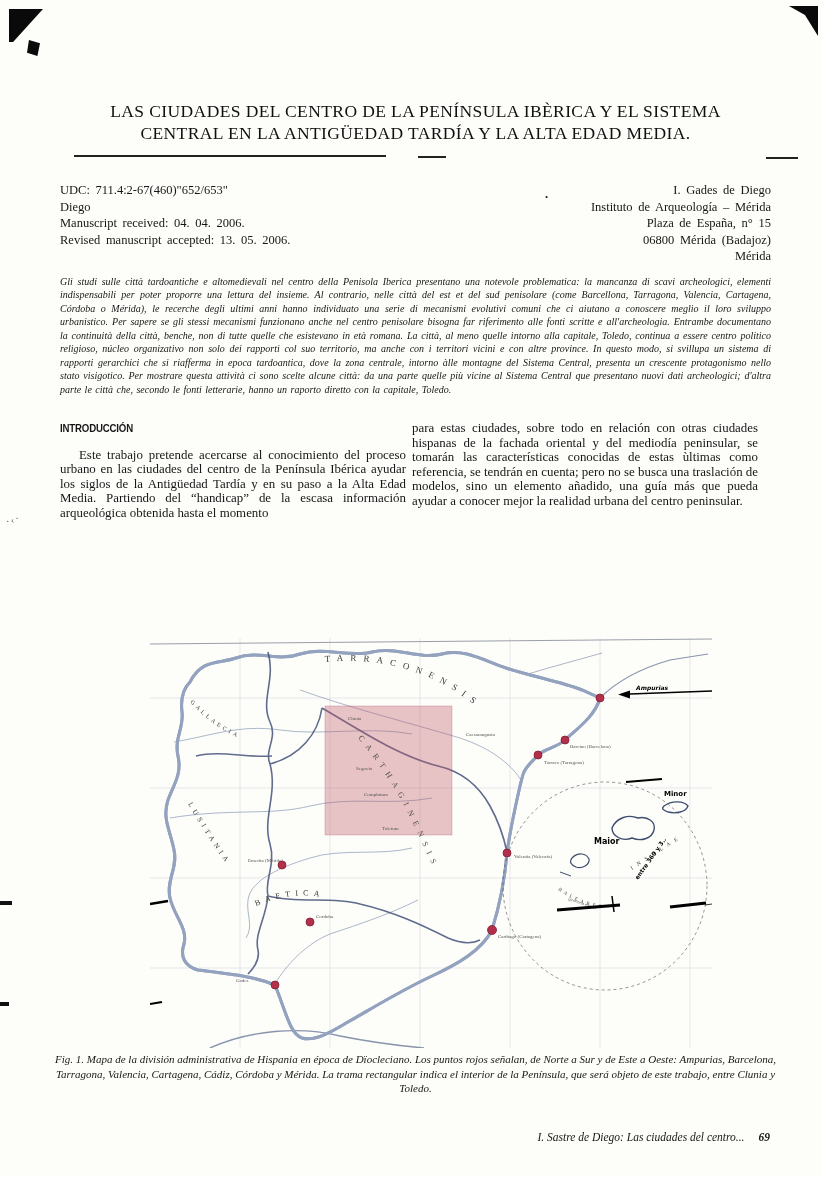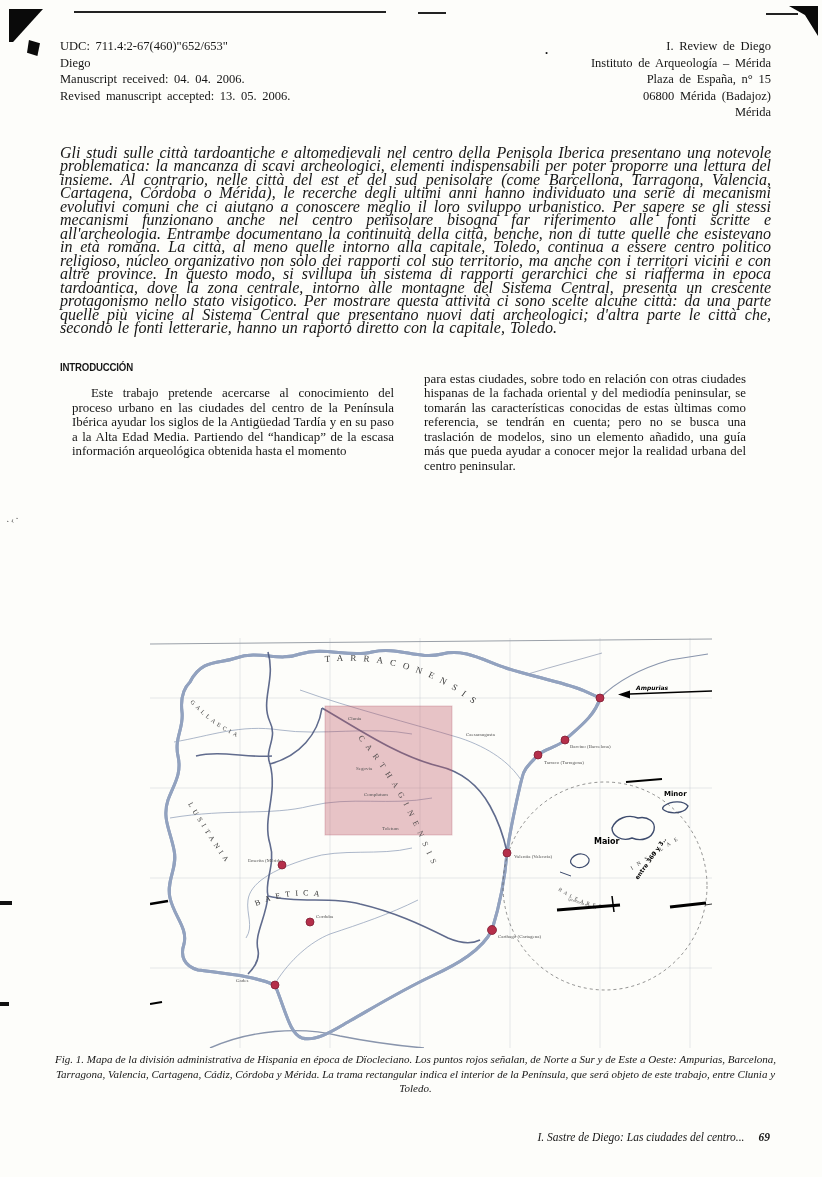--- a/index.html
+++ b/index.html
@@ -25,26 +25,26 @@
   .title{margin-top:100px;text-align:center;font-size:17.5px;line-height:22px;letter-spacing:.4px;color:#101010;}
   .rule-row{position:relative;height:3px;margin-top:11px;}
   .rule-row i{position:absolute;top:0;background:#222;height:1.6px;display:block;}
   .author{margin-top:9px;text-align:center;font-size:15px;letter-spacing:1.2px;}
   .author sup{font-size:10px;}
 
   .meta{display:flex;justify-content:space-between;margin-top:24px;font-size:12.5px;line-height:16.5px;word-spacing:2.5px;}
   .meta .right{text-align:right;position:relative;}
   .meta .right .dot{position:absolute;left:-46px;top:4px;font-weight:bold;}
 
-  .abstract{margin-top:25px;font-style:italic;font-size:16px;line-height:13.5px;text-align:justify;word-spacing:1px;}
+  .abstract{margin-top:10px;font-style:italic;font-size:10px;line-height:13.5px;text-align:justify;word-spacing:1px;}
 
   .cols{display:flex;margin-top:25px;gap:6px;}
   .col{width:346px;font-size:12.9px;line-height:14.6px;text-align:justify;}
   .col h2{font-family:"Liberation Sans","DejaVu Sans",sans-serif;font-size:10.5px;font-weight:700;letter-spacing:-.2px;margin:0 0 12px 0;transform:scaleX(.92);transform-origin:left;}
-  .col p{margin:12px;}
+  .col p{margin:0;}
   .col .indent{text-indent:19px;}
 
   figure.mapfig{margin:0;position:absolute;left:150px;top:638px;width:562px;height:410px;}
   .caption{position:absolute;left:48px;top:1052px;width:735px;text-align:center;font-style:italic;font-size:11px;line-height:14.6px;margin:0;}
   .footer{position:absolute;right:52px;top:1131px;font-style:italic;font-size:11.5px;}
   .footer b{margin-left:14px;font-style:italic;}
 
   svg text{font-family:"Liberation Serif","DejaVu Serif",serif;}
   .hand{font-family:"DejaVu Sans",sans-serif;font-weight:bold;}
 </style>
@@ -54,38 +54,42 @@
 <div class="page">
 
   <div class="mark mark-tl"></div>
   <div class="mark mark-tl2"></div>
   <div class="mark mark-tr"></div>
   <div class="margin-squiggle">·‹·</div>
   <div class="edge-dash" style="left:0;top:901px;width:12px;"></div>
   <div class="edge-dash" style="left:0;top:1002px;width:9px;"></div>
 
   <div class="content">
+    <div class="title">
+      <div>LAS CIUDADES DEL CENTRO DE LA PENÍNSULA IBÈRICA Y EL SISTEMA</div>
+      <div>CENTRAL EN LA ANTIGÜEDAD TARDÍA Y LA ALTA EDAD MEDIA.</div>
+    </div>
 
     <div class="rule-row">
       <i style="left:14px;width:312px;"></i>
       <i style="left:358px;width:28px;top:1px;"></i>
       <i style="left:706px;width:32px;top:2px;"></i>
     </div>
 
 
     <div class="meta">
       <div class="left">
         <div>UDC: 711.4:2-67(460)"652/653"</div>
         <div>Diego</div>
         <div>Manuscript received: 04. 04. 2006.</div>
         <div>Revised manuscript accepted: 13. 05. 2006.</div>
       </div>
       <div class="right">
         <span class="dot">.</span>
-        <div>I. Review de Diego</div>
+        <div>I. Gades de Diego</div>
         <div>Instituto de Arqueología – Mérida</div>
         <div>Plaza de España, n° 15</div>
         <div>06800 Mérida (Badajoz)</div>
         <div>Mérida</div>
       </div>
     </div>
 
     <p class="abstract">Gli studi sulle città tardoantiche e altomedievali nel centro della Penisola Iberica presentano una notevole problematica: la mancanza di scavi archeologici, elementi indispensabili per poter proporre una lettura del insieme. Al contrario, nelle città del est et del sud penisolare (come Barcellona, Tarragona, Valencia, Cartagena, Córdoba o Mérida), le recerche degli ultimi anni hanno individuato una serie di mecanismi evolutivi comuni che ci aiutano a conoscere meglio il loro sviluppo urbanistico. Per sapere se gli stessi mecanismi funzionano anche nel centro penisolare bisogna far riferimento alle fonti scritte e all'archeologia. Entrambe documentano la continuità della città, benche, non di tutte quelle che esistevano in età romana. La città, al meno quelle intorno alla capitale, Toledo, continua a essere centro politico religioso, núcleo organizativo non solo dei rapporti col suo territorio, ma anche con i territori vicini e con altre province. In questo modo, si svillupa un sistema di rapporti gerarchici che si riafferma in epoca tardoantica, dove la zona centrale, intorno àlle montagne del Sistema Central, presenta un crescente protagonismo nello stato visigotico. Per mostrare questa attività ci sono scelte alcune città: da una parte quelle più vicine al Sistema Central que presentano nuovi dati archeologici; d'altra parte le città che, secondo le fonti letterarie, hanno un raporto diretto con la capitale, Toledo.</p>
 
     <div class="cols">

